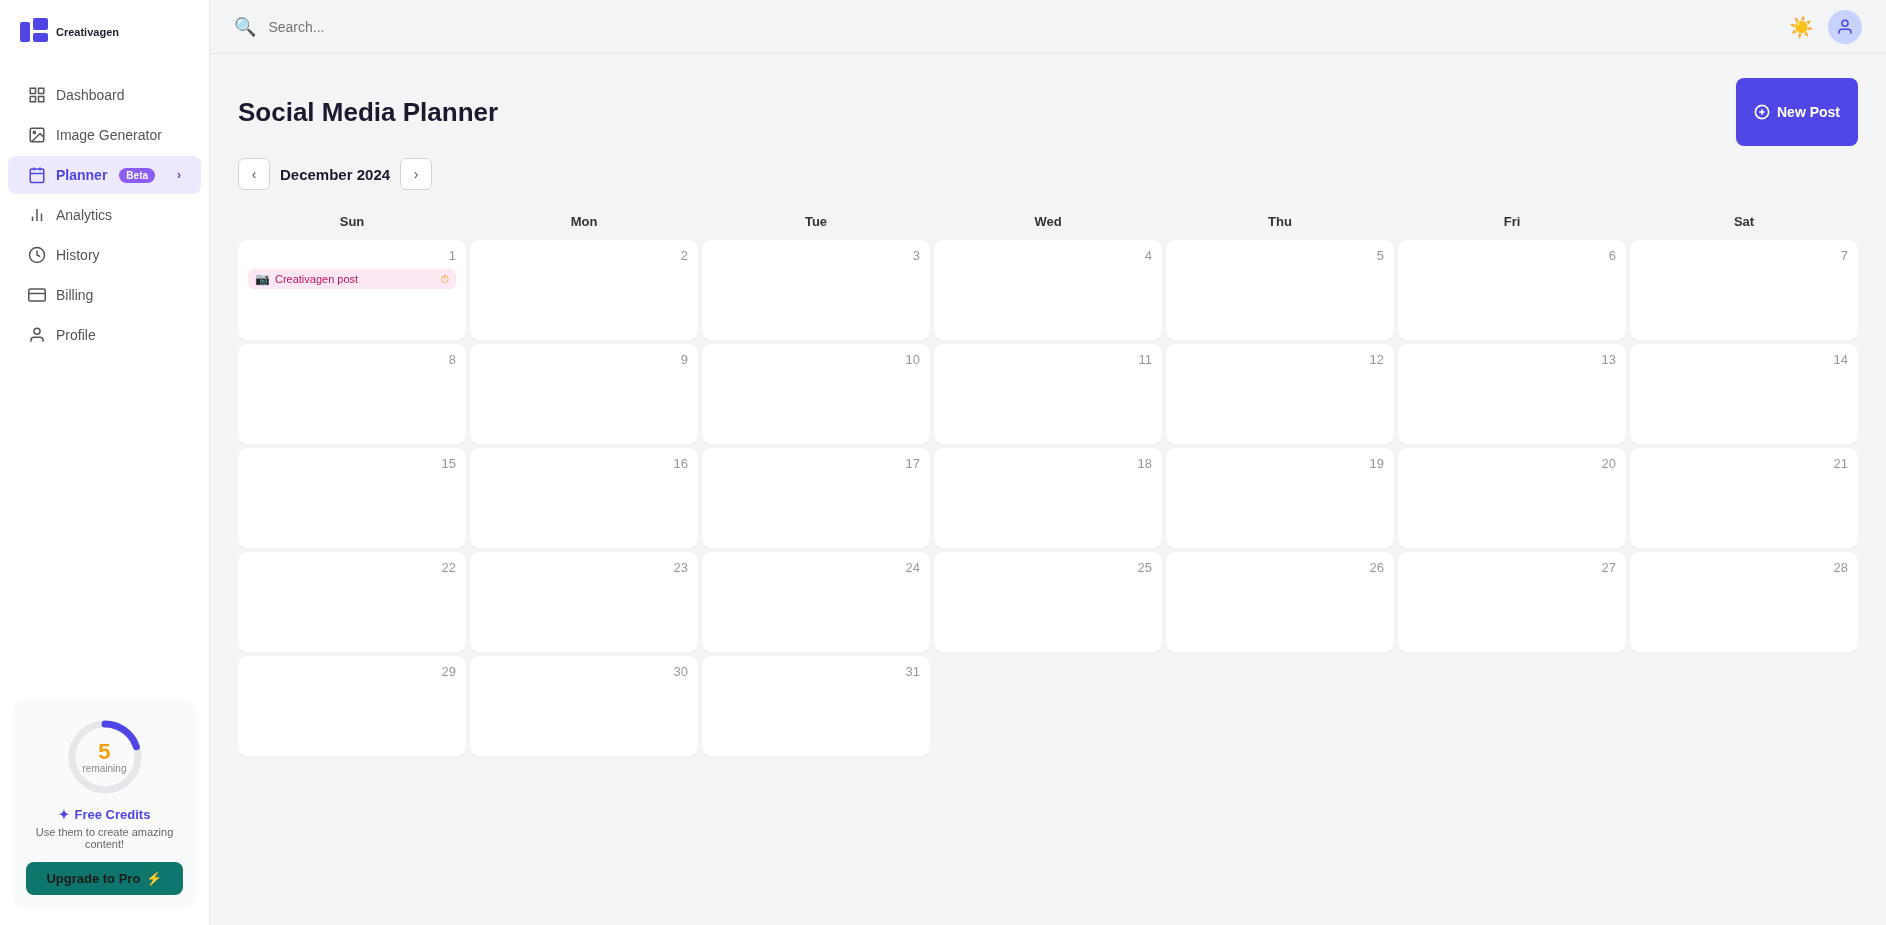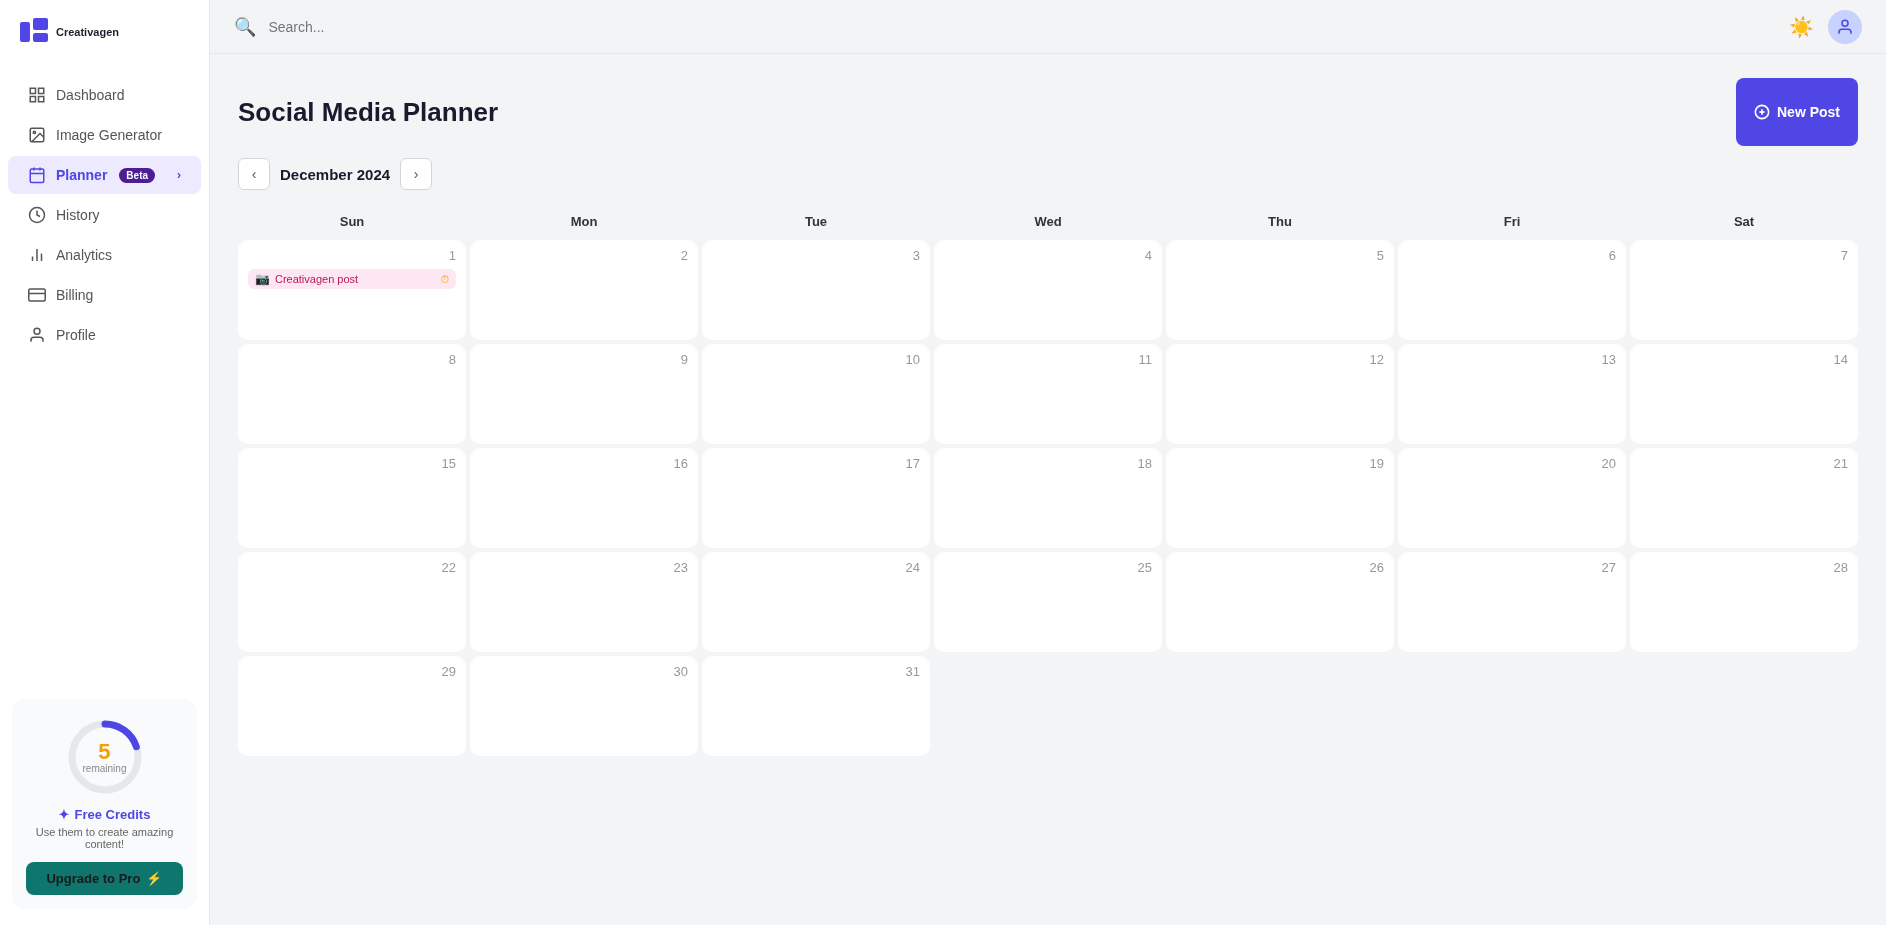--- a/index.html
+++ b/index.html
@@ -45,21 +45,21 @@
       margin: 2px 8px;
       text-align: center;
     }
     .sidebar-item.active {
       background: #ede9fe;
       color: #4f46e5;
       font-weight: 600;
     }
     .sidebar-item .icon { width: 18px; height: 18px; color: inherit; }
     .beta-badge {
-      background: #4c1d95;
+      background: #8b5cf6;
       color: #fff;
       font-size: 10px;
       font-weight: 700;
       padding: 2px 7px;
       border-radius: 20px;
       margin-left: 2px;
     }
     .planner-chevron {
       margin-left: auto;
       font-size: 12px;
@@ -337,33 +337,33 @@
           <line x1="8" y1="2" x2="8" y2="6"></line>
           <line x1="3" y1="10" x2="21" y2="10"></line>
         </svg>
       <span>Planner</span>
       <span class="beta-badge">Beta</span>
       <span class="planner-chevron">›</span>
     </div>
 
     <div class="sidebar-item">
       <svg class="icon" viewBox="0 0 24 24" fill="none" stroke="currentColor" stroke-width="2">
-          <circle cx="12" cy="12" r="10"></circle>
-          <polyline points="12 6 12 12 16 14"></polyline>
-        </svg>
-      <span>History</span>
-    </div>
-
-    <div class="sidebar-item">
-      <svg class="icon" viewBox="0 0 24 24" fill="none" stroke="currentColor" stroke-width="2">
           <line x1="18" y1="20" x2="18" y2="10"></line>
           <line x1="12" y1="20" x2="12" y2="4"></line>
           <line x1="6" y1="20" x2="6" y2="14"></line>
         </svg>
       <span>Analytics</span>
+    </div>
+
+    <div class="sidebar-item">
+      <svg class="icon" viewBox="0 0 24 24" fill="none" stroke="currentColor" stroke-width="2">
+          <circle cx="12" cy="12" r="10"></circle>
+          <polyline points="12 6 12 12 16 14"></polyline>
+        </svg>
+      <span>History</span>
     </div>
 
     <div class="sidebar-item">
       <svg class="icon" viewBox="0 0 24 24" fill="none" stroke="currentColor" stroke-width="2">
           <rect x="1" y="4" width="22" height="16" rx="2"></rect>
           <line x1="1" y1="10" x2="23" y2="10"></line>
         </svg>
       <span>Billing</span>
     </div>
 

